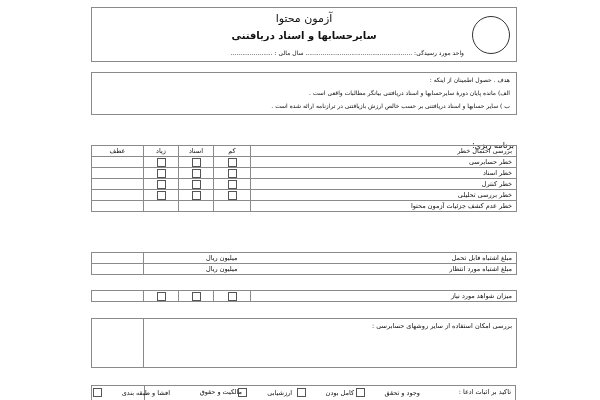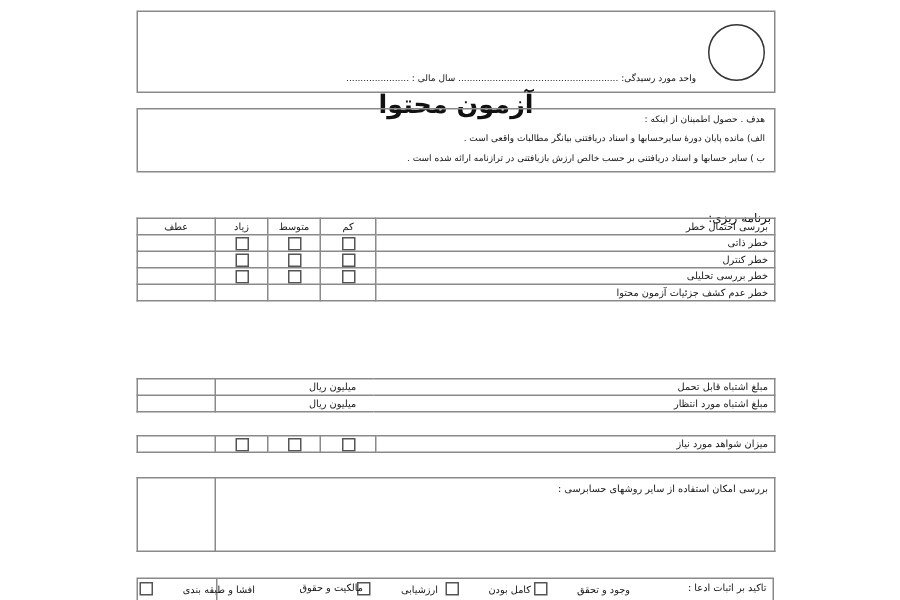--- a/index.html
+++ b/index.html
@@ -5,21 +5,21 @@
   html, body { margin: 0; padding: 0; background: #ffffff; }
   body { width: 600px; height: 400px; position: relative; overflow: hidden;
          font-family: "DejaVu Sans", sans-serif; color: #111; }
   .box { position: absolute; border: 1px solid #8a8a8a; box-sizing: border-box; }
 
   
   #header { left: 91px; top: 7px; width: 426px; height: 55px; }
   #seal { position: absolute; right: 6px; top: 8px; width: 38px; height: 38px;
           border: 1px solid #333; border-radius: 50%; box-sizing: border-box; }
   #title { position: absolute; left: 0; right: 0; top: 4px; text-align: center;
-           font-size: 17px; font-weight: bold; direction: rtl; margin-top: 48px; }
+           font-size: 11px; font-weight: normal; direction: rtl; }
   #subtitle { position: absolute; left: 0; right: 0; top: 22px; text-align: center;
               font-size: 10px; font-weight: bold; direction: rtl; }
   #unit-line { position: absolute; right: 52px; top: 41px; font-size: 6px; direction: rtl; white-space: nowrap; }
 
   
   #objective { left: 91px; top: 72px; width: 426px; height: 43px; }
   .obj-line { position: absolute; right: 6px; font-size: 6px; direction: rtl; white-space: nowrap; }
 
   
   #planning-label { position: absolute; right: 86px; top: 141px; font-size: 8px; direction: rtl; }
@@ -37,20 +37,21 @@
   #other-table { left: 91px; top: 318px; width: 425px; }
   #assert-box { left: 91px; top: 385px; width: 425px; height: 16px; }
   .assert-item { position: absolute; top: 2px; font-size: 6.5px; direction: rtl; white-space: nowrap; display: flex; align-items: center; gap: 20px; }
 </style>
 </head>
 <body>
 
 <div class="box" id="header">
   <div id="seal"></div>
   <div id="title">آزمون محتوا</div>
+  <div id="subtitle">سایرحسابها و اسناد دریافتنی</div>
   <div id="unit-line">واحد مورد رسیدگی: ........................................................ سال مالی : ......................</div>
 </div>
 
 <div class="box" id="objective">
   <div class="obj-line" style="top:3px;">هدف . حصول اطمینان از اینکه :</div>
   <div class="obj-line" style="top:16px;">الف) مانده پایان دورهٔ سایرحسابها و اسناد دریافتنی بیانگر مطالبات واقعی است .</div>
   <div class="obj-line" style="top:29px;">ب ) سایر حسابها و اسناد دریافتنی بر حسب خالص ارزش بازیافتنی در ترازنامه ارائه شده است .</div>
 </div>
 
 <div id="planning-label">برنامه ریزی:</div>
@@ -60,30 +61,37 @@
     <col style="width:52px">
       <col style="width:35px">
       <col style="width:35px">
       <col style="width:37px">
       <col style="width:266px">
   </colgroup>
   <tbody>
       <tr>
     <td class="hdr">عطف</td>
     <td class="hdr">زیاد</td>
-    <td class="hdr">متوسط</td>
+    <td class="hdr">اسناد</td>
     <td class="hdr">کم</td>
     <td class="lbl">بررسی احتمال خطر</td>
   </tr>
   <tr>
     <td></td>
     <td class="cb"><span class="chk"></span></td>
     <td class="cb"><span class="chk"></span></td>
     <td class="cb"><span class="chk"></span></td>
-    <td class="lbl">خطر ذاتی</td>
+    <td class="lbl">خطر حسابرسی</td>
+  </tr>
+  <tr>
+    <td></td>
+    <td class="cb"><span class="chk"></span></td>
+    <td class="cb"><span class="chk"></span></td>
+    <td class="cb"><span class="chk"></span></td>
+    <td class="lbl">خطر اسناد</td>
   </tr>
   <tr>
     <td></td>
     <td class="cb"><span class="chk"></span></td>
     <td class="cb"><span class="chk"></span></td>
     <td class="cb"><span class="chk"></span></td>
     <td class="lbl">خطر کنترل</td>
   </tr>
   <tr>
     <td></td>

